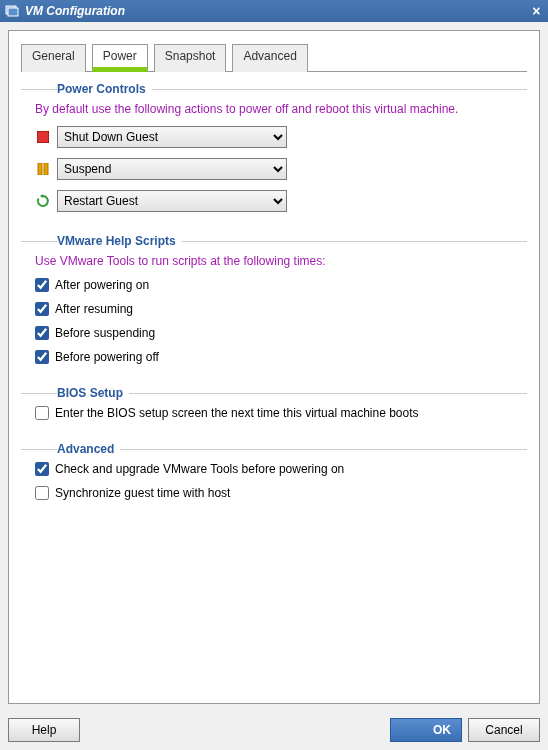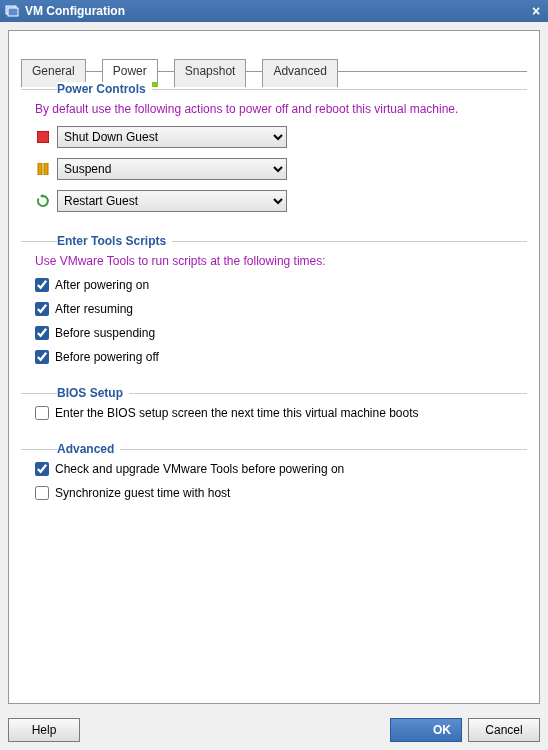--- a/index.html
+++ b/index.html
@@ -1,24 +1,24 @@
 <!DOCTYPE html>
 <html><head>
 <meta charset="utf-8">
 <style>
 * { box-sizing: border-box; margin: 0; padding: 0; }
 body { font-family: "Segoe UI", Tahoma, Arial, sans-serif; font-size: 12px; background: #fff; width: 548px; height: 750px; overflow: hidden; }
-.titlebar { background: linear-gradient(to bottom, #4a7ab5, #3b6aa5); height: 22px; display: flex; align-items: center; padding: 0 4px; color: #fff; font-weight: bold; font-size: 12px; }
+.titlebar { background: linear-gradient(to bottom, #4a7ab5, #3b6aa5); height: 22px; display: flex; align-items: center; padding: 0 4px; color: #fff; font-weight: bold; font-size: 12px; font-style: italic; }
 .titlebar .icon { width: 16px; height: 16px; margin-right: 5px; display: inline-flex; align-items: center; justify-content: center; }
 .titlebar .title { flex: 1; }
 .titlebar .close { width: 16px; height: 16px; display: flex; align-items: center; justify-content: center; cursor: pointer; font-size: 14px; font-weight: bold; }
 .window-body { background: #f0f0f0; height: calc(750px - 22px); display: flex; flex-direction: column; padding: 8px; }
 .content-panel { background: #fff; border: 1px solid #999; flex: 1; padding: 12px 12px 0 12px; display: flex; flex-direction: column; }
 .tabs { display: flex; border-bottom: 1px solid #999; margin-bottom: 10px; }
-.tab { padding: 4px 10px; border: 1px solid #999; border-bottom: none; background: #eee; margin-right: 16px; cursor: pointer; position: relative; top: 16px; color: #333; }
+.tab { padding: 4px 10px; border: 1px solid #999; border-bottom: none; background: #eee; margin-right: 6px; cursor: pointer; position: relative; top: 1px; color: #333; }
 .tab.active { background: #fff; border-bottom: 5px solid #84cc16; }
 .section { margin-bottom: 12px; }
 .section-title { color: #2a5a9e; font-weight: bold; font-size: 12px; position: relative; margin-bottom: 6px; padding-right: 6px; }
 .section-title::after { content: ""; position: absolute; left: 0; right: 0; top: 50%; height: 1px; background: #ccc; z-index: 0; }
 .section-title span { background: #fff; position: relative; z-index: 1; padding-right: 6px; margin-left: 36px; }
 .section-body { padding-left: 14px; }
 .desc { color: #a21caf; margin-bottom: 10px; }
 .row { display: flex; align-items: center; margin-bottom: 10px; }
 .row .picon { width: 16px; height: 16px; margin-right: 6px; display: flex; align-items: center; justify-content: center; }
 .row select { flex: 0 0 230px; height: 22px; border: 1px solid #7a7a7a; background: linear-gradient(to bottom,#f7f7f7,#e2e2e2); font-size: 12px; padding: 1px 2px; }
@@ -93,21 +93,21 @@
               </svg>
           </span>
           <select>
             <option>Restart Guest</option>
           </select>
         </div>
       </div>
     </div>
 
     <div class="section">
-      <div class="section-title"><span>Enter Tools Scripts</span></div>
+      <div class="section-title"><span>VMware Help Scripts</span></div>
       <div class="section-body">
         <div class="desc">Use VMware Tools to run scripts at the following times:</div>
         <label class="chk">
             <input type="checkbox" checked="" style="">
             <span>After powering on</span>
           </label>
         <label class="chk">
             <input type="checkbox" checked="" style="">
             <span>After resuming</span>
           </label>

